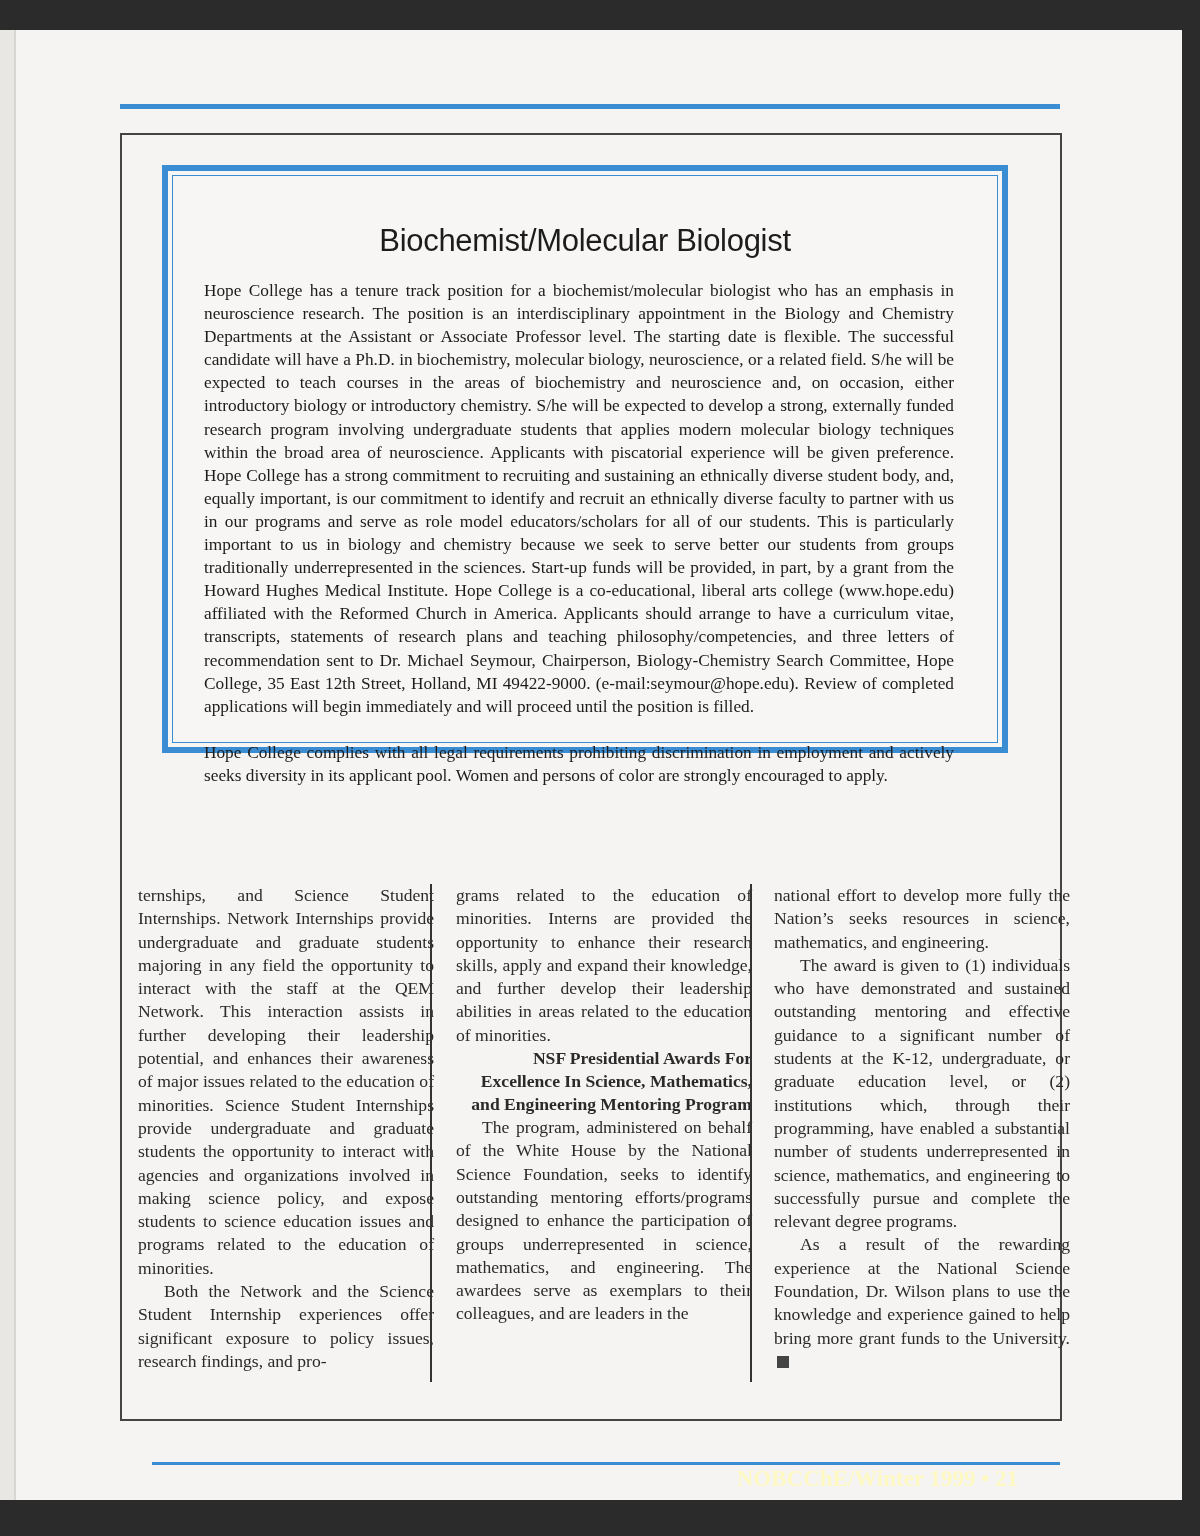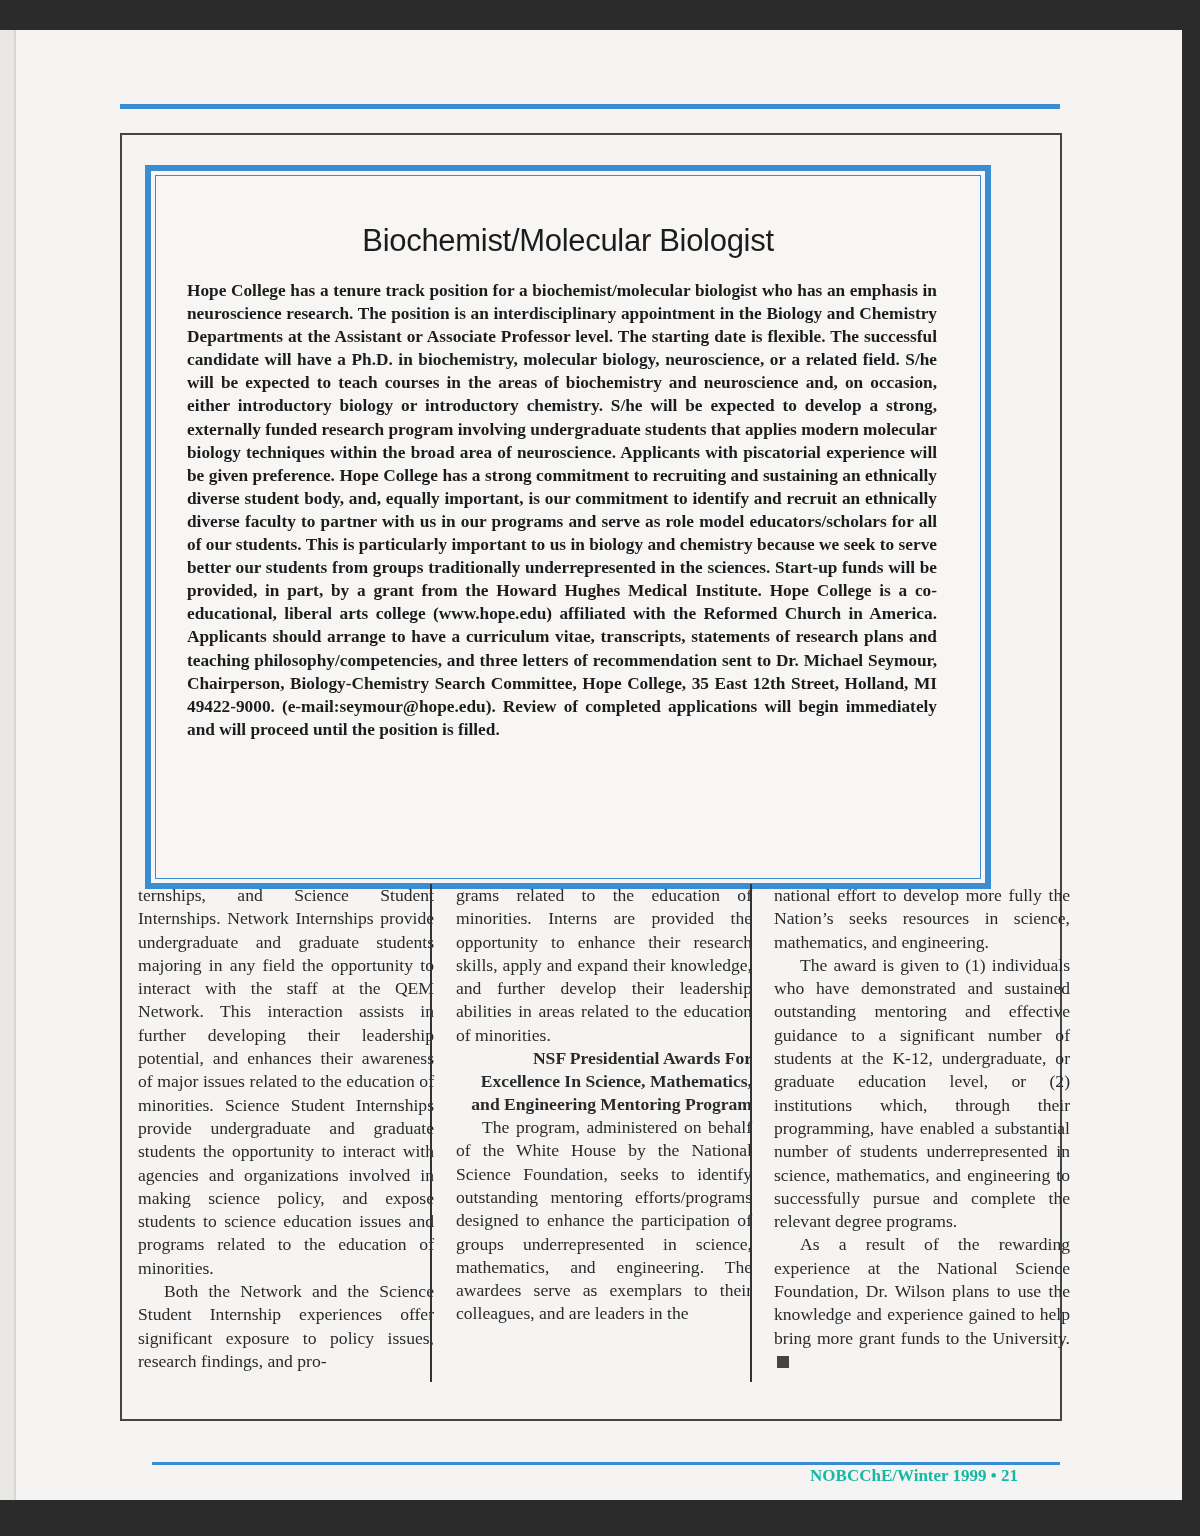--- a/index.html
+++ b/index.html
@@ -19,40 +19,40 @@
   }
   .top-rule {
     position: absolute; left: 120px; top: 104px; width: 940px; height: 5px;
     background: #3a8dd3;
   }
   .outer-box {
     position: absolute; left: 120px; top: 133px; width: 942px; height: 1288px;
     border: 2px solid #444; box-sizing: border-box;
   }
   .ad-frame {
-    position: absolute; left: 145px; top: 165px; width: 846px; height: 724px;
+    position: absolute; left: 162px; top: 165px; width: 846px; height: 588px;
     border: 6px solid #3a8dd3; box-sizing: border-box;
     background: #f7f6f4;
   }
   .ad-inner {
     position: absolute; left: 4px; top: 4px; right: 4px; bottom: 4px;
     border: 1.5px solid #3a8dd3;
   }
   .ad-title {
     position: absolute; left: 0; right: 0; top: 52px;
     text-align: center; font-size: 31px; color: #1c1c1c;
     font-family: "Liberation Sans", sans-serif; letter-spacing: -0.3px;
   }
   .ad-body {
     position: absolute; left: 36px; right: 36px; top: 108px;
     font-family: "Liberation Serif", serif;
     font-size: 17.3px; line-height: 23.1px; color: #1c1c1c;
     text-align: justify;
   }
-  .ad-body p { margin: 0 12px 23px 0; font-weight: bold; }
+  .ad-body p { margin: 0 12px 23px 0; }
   .col {
     position: absolute; top: 884px; width: 296px;
     font-family: "Liberation Serif", serif;
     font-size: 17.6px; line-height: 23.3px; color: #2a2a2a;
     text-align: justify;
   }
   .col p { margin: 0; }
   .col p.indent { text-indent: 26px; }
   .col1 { left: 138px; }
   .col2 { left: 456px; }
@@ -68,37 +68,38 @@
     display: inline-block; width: 12px; height: 12px; background: #444;
     vertical-align: -1px; margin-left: 3px;
   }
   .bottom-rule {
     position: absolute; left: 152px; top: 1462px; width: 908px; height: 3px;
     background: #3a8dd3;
   }
   .footer {
     position: absolute; right: 182px; top: 1466px;
     font-family: "Liberation Serif", serif; font-weight: bold;
-    font-size: 17px; color: #14b8a6;
+    font-size: 23px; color: #fef9c3;
   }
 </style>
 </head>
 <body>
 
 <div class="gutter"></div>
 <div class="page"></div>
 
 <div class="top-rule"></div>
 <div class="outer-box"></div>
 
 <div class="ad-frame">
   <div class="ad-inner"></div>
   <div class="ad-title">Biochemist/Molecular Biologist</div>
   <div class="ad-body">
     <p>Hope College has a tenure track position for a biochemist/molecular biologist who has an emphasis in neuroscience research.  The position is an interdisciplinary appointment in the Biology and Chemistry Departments at the Assistant or Associate Professor level.  The starting date is flexible.  The successful candidate will have a Ph.D. in biochemistry, molecular biology, neuroscience, or a related field.  S/he will be expected to teach courses in the areas of biochemistry and neuroscience and, on occasion, either introductory biology or introductory chemistry.  S/he will be expected to develop a strong, externally funded research program involving undergraduate students that applies modern molecular biology techniques within the broad area of neuroscience.  Applicants with piscatorial experience will be given preference.  Hope College has a strong commitment to recruiting and sustaining an ethnically diverse student body, and, equally important, is our commitment to identify and recruit an ethnically diverse faculty to partner with us in our programs and serve as role model educators/scholars for all of our students.  This is particularly important to us in biology and chemistry because we seek to serve better our students from groups traditionally underrepresented in the sciences.  Start-up funds will be provided, in part, by a grant from the Howard Hughes Medical Institute.   Hope College is a co-educational, liberal arts college (www.hope.edu) affiliated with the Reformed Church in America.  Applicants should arrange to have a curriculum vitae, transcripts, statements of research plans and teaching philosophy/competencies, and three letters of recommendation sent to Dr. Michael Seymour, Chairperson, Biology-Chemistry Search Committee, Hope College, 35 East 12th Street, Holland, MI  49422-9000.  (e-mail:seymour@hope.edu). Review of completed applications will begin immediately and will proceed until the position is filled.</p>
+    <p>Hope College complies with all legal requirements prohibiting discrimination in employment and actively seeks diversity in its applicant pool.  Women and persons of color are strongly encouraged to apply.</p>
   </div>
 </div>
 
 <div class="col col1">
   <p>ternships, and Science Student Internships. Network Internships provide undergraduate and graduate students majoring in any field the opportunity to interact with the staff at the QEM Network.  This interaction assists in further developing their leadership potential, and enhances their awareness of major issues related to the education of minorities. Science Student Internships provide undergraduate and graduate students the opportunity to interact with agencies and organizations involved in making science policy, and expose students to science education issues and programs related to the education of minorities.</p>
   <p class="indent">Both the Network and the Science Student Internship experiences offer significant exposure to policy issues, research findings, and pro-</p>
 </div>
 
 <div class="col-rule" style="left:430px; top:884px; height:498px;"></div>
 

